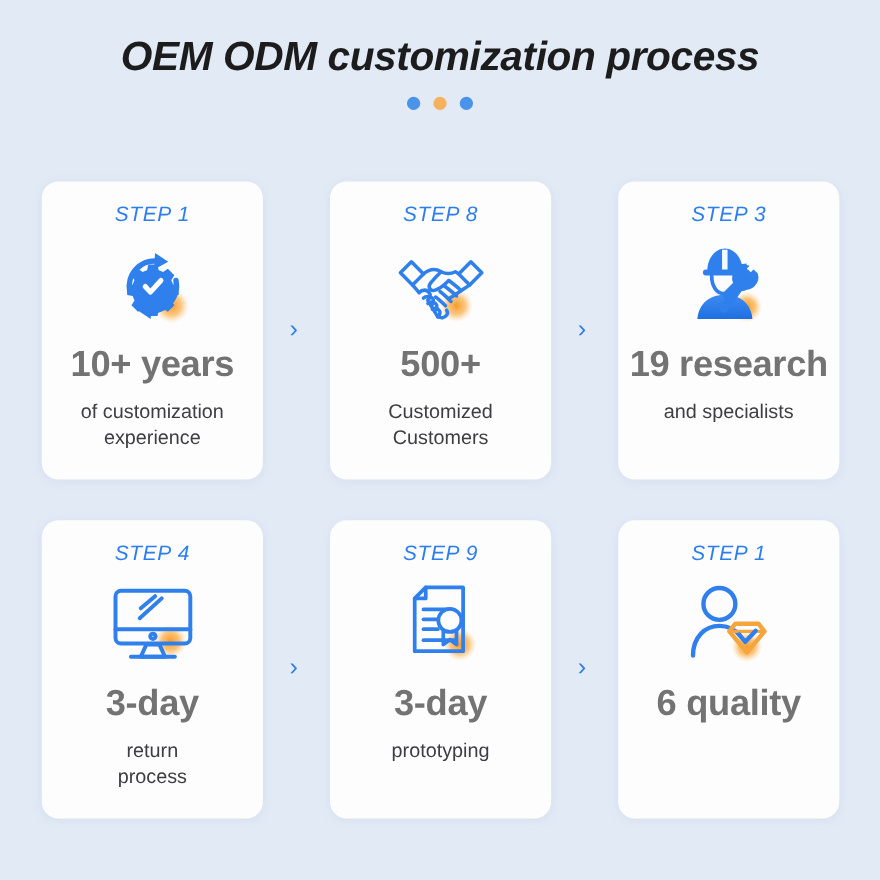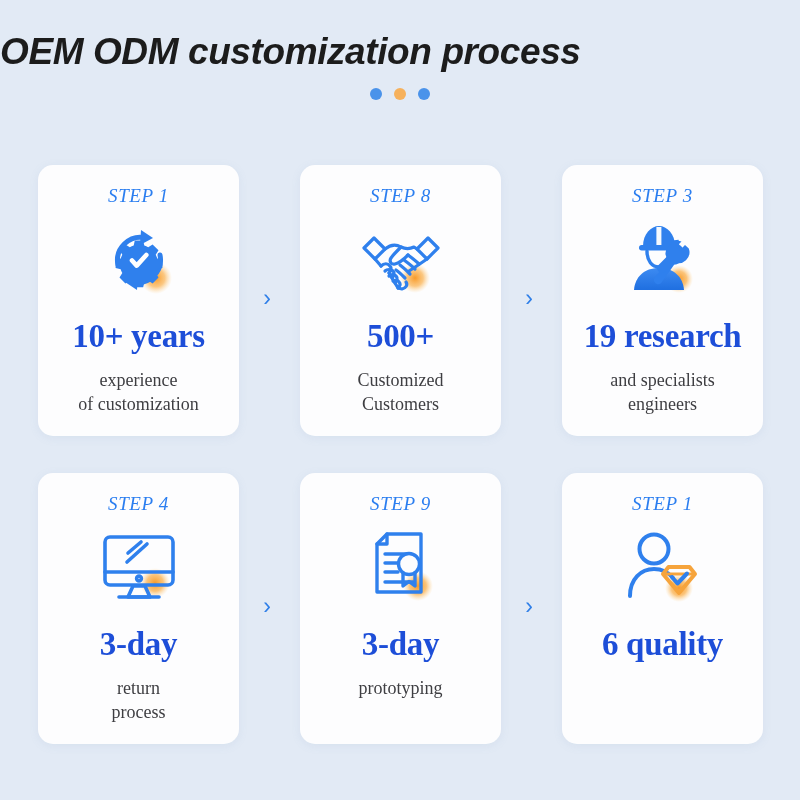--- a/index.html
+++ b/index.html
@@ -16,20 +16,21 @@
   .page {
     position: relative;
     width: 800px;
     height: 800px;
     box-sizing: border-box;
   }
 
   
   .header {
     padding-top: 30px;
+    text-align: center;
   }
   .page-title {
     font-family: "Liberation Sans", sans-serif;
     font-size: 37px;
     font-style: italic;
     font-weight: bold;
     color: #1c1c1c;
     letter-spacing: -0.4px;
     margin: 0;
     line-height: 1.2;
@@ -61,21 +62,20 @@
   .card {
     position: relative;
     background: #fdfdfe;
     border-radius: 15px;
     box-shadow: 0 2px 10px rgba(120, 150, 190, 0.10);
     display: flex;
     flex-direction: column;
     align-items: center;
     padding-top: 20px;
     box-sizing: border-box;
-    font-family: Liberation Serif, serif;
   }
   .step-label {
     font-size: 19px;
     font-style: italic;
     color: #2b7ef0;
     letter-spacing: 0.6px;
     line-height: 1.2;
   }
   .icon-wrap {
     width: 92px;
@@ -84,22 +84,22 @@
     display: flex;
     align-items: center;
     justify-content: center;
   }
   .icon-wrap svg {
     display: block;
   }
   .headline {
     font-size: 33px;
     font-weight: bold;
-    color: #1d4ed8;
-    margin-top: 14px;
+    color: #737373;
+    margin-top: 8px;
     line-height: 1.15;
     text-align: center;
     letter-spacing: -0.3px;
     white-space: nowrap;
   }
   .desc {
     font-size: 18px;
     color: #3e3e42;
     margin-top: 12px;
     line-height: 1.35;
@@ -161,22 +161,22 @@
                    l4.6 1 2.9-3.6 4.1 2.4-1 4.6 3.6 2.9 4.6-1 2.4 4.1-3.6 2.9 1 4.6-4.6 1-2.9 3.6-4.1-2.4 1-4.6-3.6-2.9-4.6 1z" fill="none" stroke="none"></path>
           <g transform="translate(39,39)">
             <path fill="#2f80ed" d="
               M-4.2,-19.5 h8.4 l1.1,5.1 a15,15 0 0 1 3.9,1.6 l4.4,-2.8 5.9,5.9 -2.8,4.4 a15,15 0 0 1 1.6,3.9 l5.1,1.1 v8.4 l-5.1,1.1 a15,15 0 0 1 -1.6,3.9 l2.8,4.4 -5.9,5.9 -4.4,-2.8 a15,15 0 0 1 -3.9,1.6 l-1.1,5.1 h-8.4 l-1.1,-5.1 a15,15 0 0 1 -3.9,-1.6 l-4.4,2.8 -5.9,-5.9 2.8,-4.4 a15,15 0 0 1 -1.6,-3.9 l-5.1,-1.1 v-8.4 l5.1,-1.1 a15,15 0 0 1 1.6,-3.9 l-2.8,-4.4 5.9,-5.9 4.4,2.8 a15,15 0 0 1 3.9,-1.6 z"></path>
             <path d="M-7 0.5 L-2.3 5.6 L7.3 -5" fill="none" stroke="#ffffff" stroke-width="4.6" stroke-linecap="round" stroke-linejoin="round"></path>
           </g>
         </svg>
       </div>
       <div class="headline">10+ years</div>
       <div class="desc">
+        <div>of customization</div>
         <div>experience</div>
-        <div>of customization</div>
       </div>
     </div>
 
     <div class="card">
       <div class="step-label">STEP 8</div>
       <div class="icon-wrap">
         <svg width="86" height="78" viewBox="0 0 86 78">
           <defs>
             <radialGradient id="glow2" cx="50%" cy="50%" r="50%">
               <stop offset="0%" stop-color="#f89b2a" stop-opacity="1"></stop>
@@ -248,21 +248,20 @@
           </g>
 
           <g fill="#2f80ed">
             <path d="M62 24 l-5.5 5.5 -3.5 -3.5 5.5 -5.5 a11 11 0 0 0 -13.8 14.3 l-9.4 9.4 a4.6 4.6 0 0 0 6.5 6.5 l9.4 -9.4 A11 11 0 0 0 65.8 27.5 Z"></path>
           </g>
         </svg>
       </div>
       <div class="headline">19 research</div>
       <div class="desc">
         <div>and specialists</div>
-        <div>engineers</div>
       </div>
     </div>
 
     <div class="card">
       <div class="step-label">STEP 4</div>
       <div class="icon-wrap">
         <svg width="84" height="74" viewBox="0 0 84 74">
           <defs>
             <radialGradient id="glow4" cx="50%" cy="50%" r="50%">
               <stop offset="0%" stop-color="#f89b2a" stop-opacity="1"></stop>

